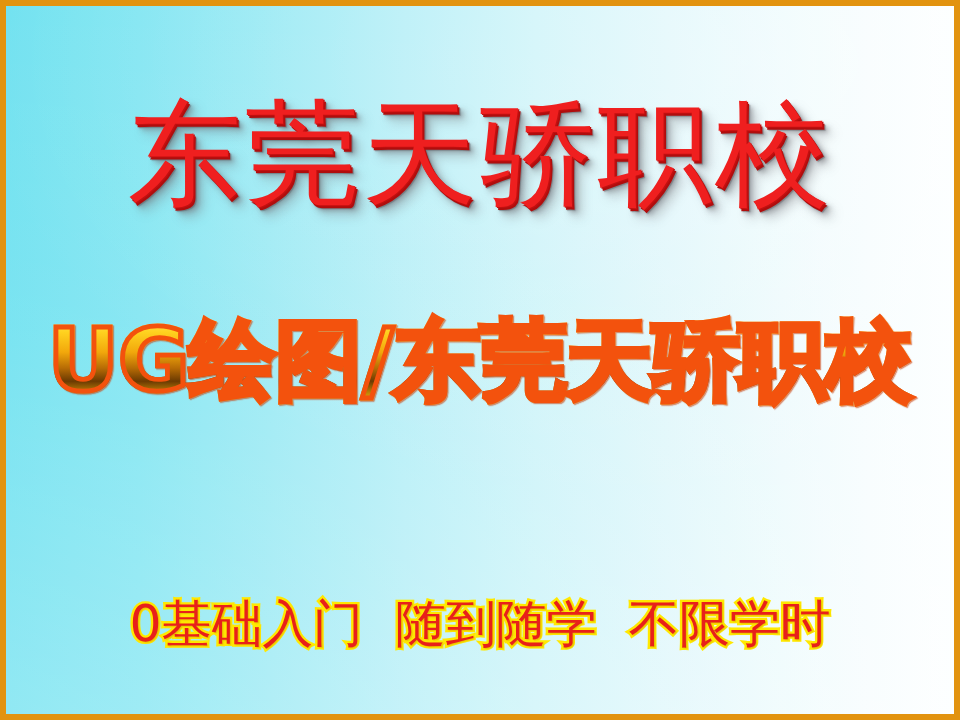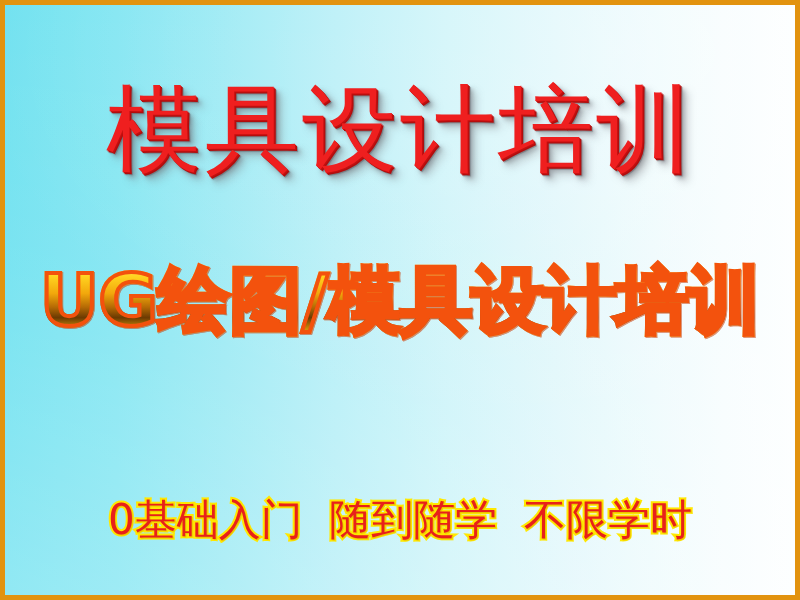--- a/index.html
+++ b/index.html
@@ -129,22 +129,22 @@
     -webkit-text-stroke: 4px #ffe800;
     text-shadow: 1px 1px 1px rgba(190,120,0,0.35);
   }
 </style>
 </head>
 <body>
 
 <div id="slide">
   <div class="stage">
 
-    <div class="title-main">模具设计培训</div>
+    <div class="title-main">东莞天骄职校</div>
 
     <div class="title-sub">
-      <span class="fill">UG绘图/模具设计培训</span>
+      <span class="fill">UG绘图/东莞天骄职校</span>
     </div>
 
     <div class="tagline">0基础入门  随到随学  不限学时</div>
 
   </div>
 </div>
 
 </body></html>

